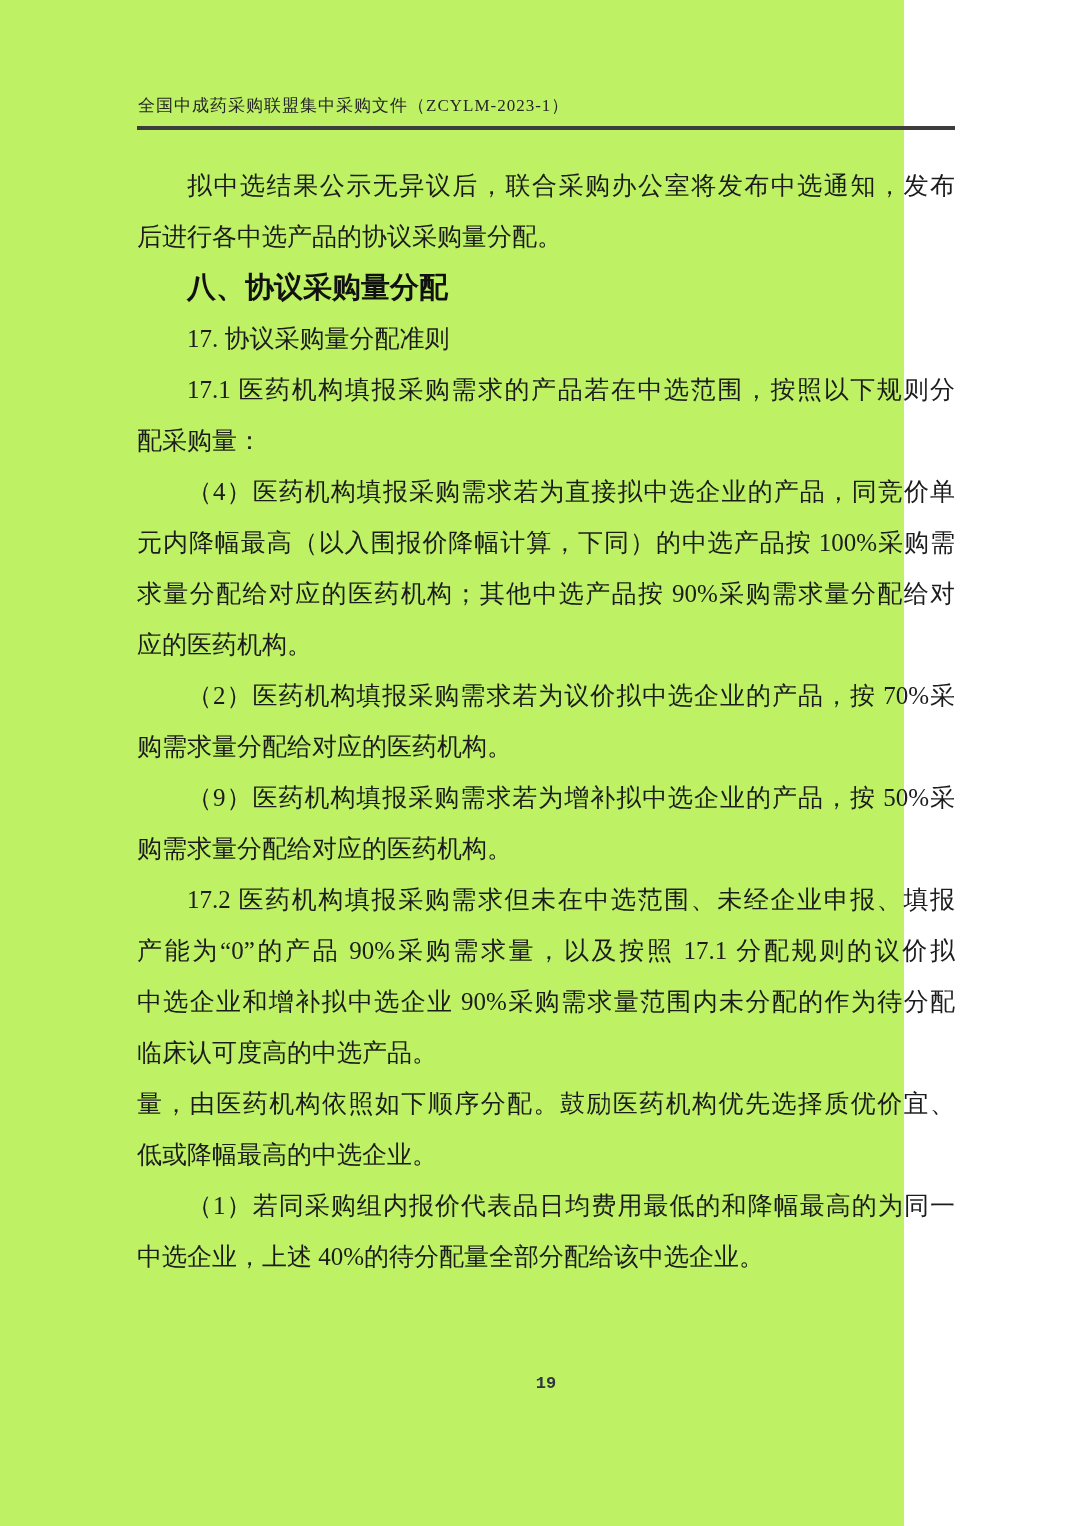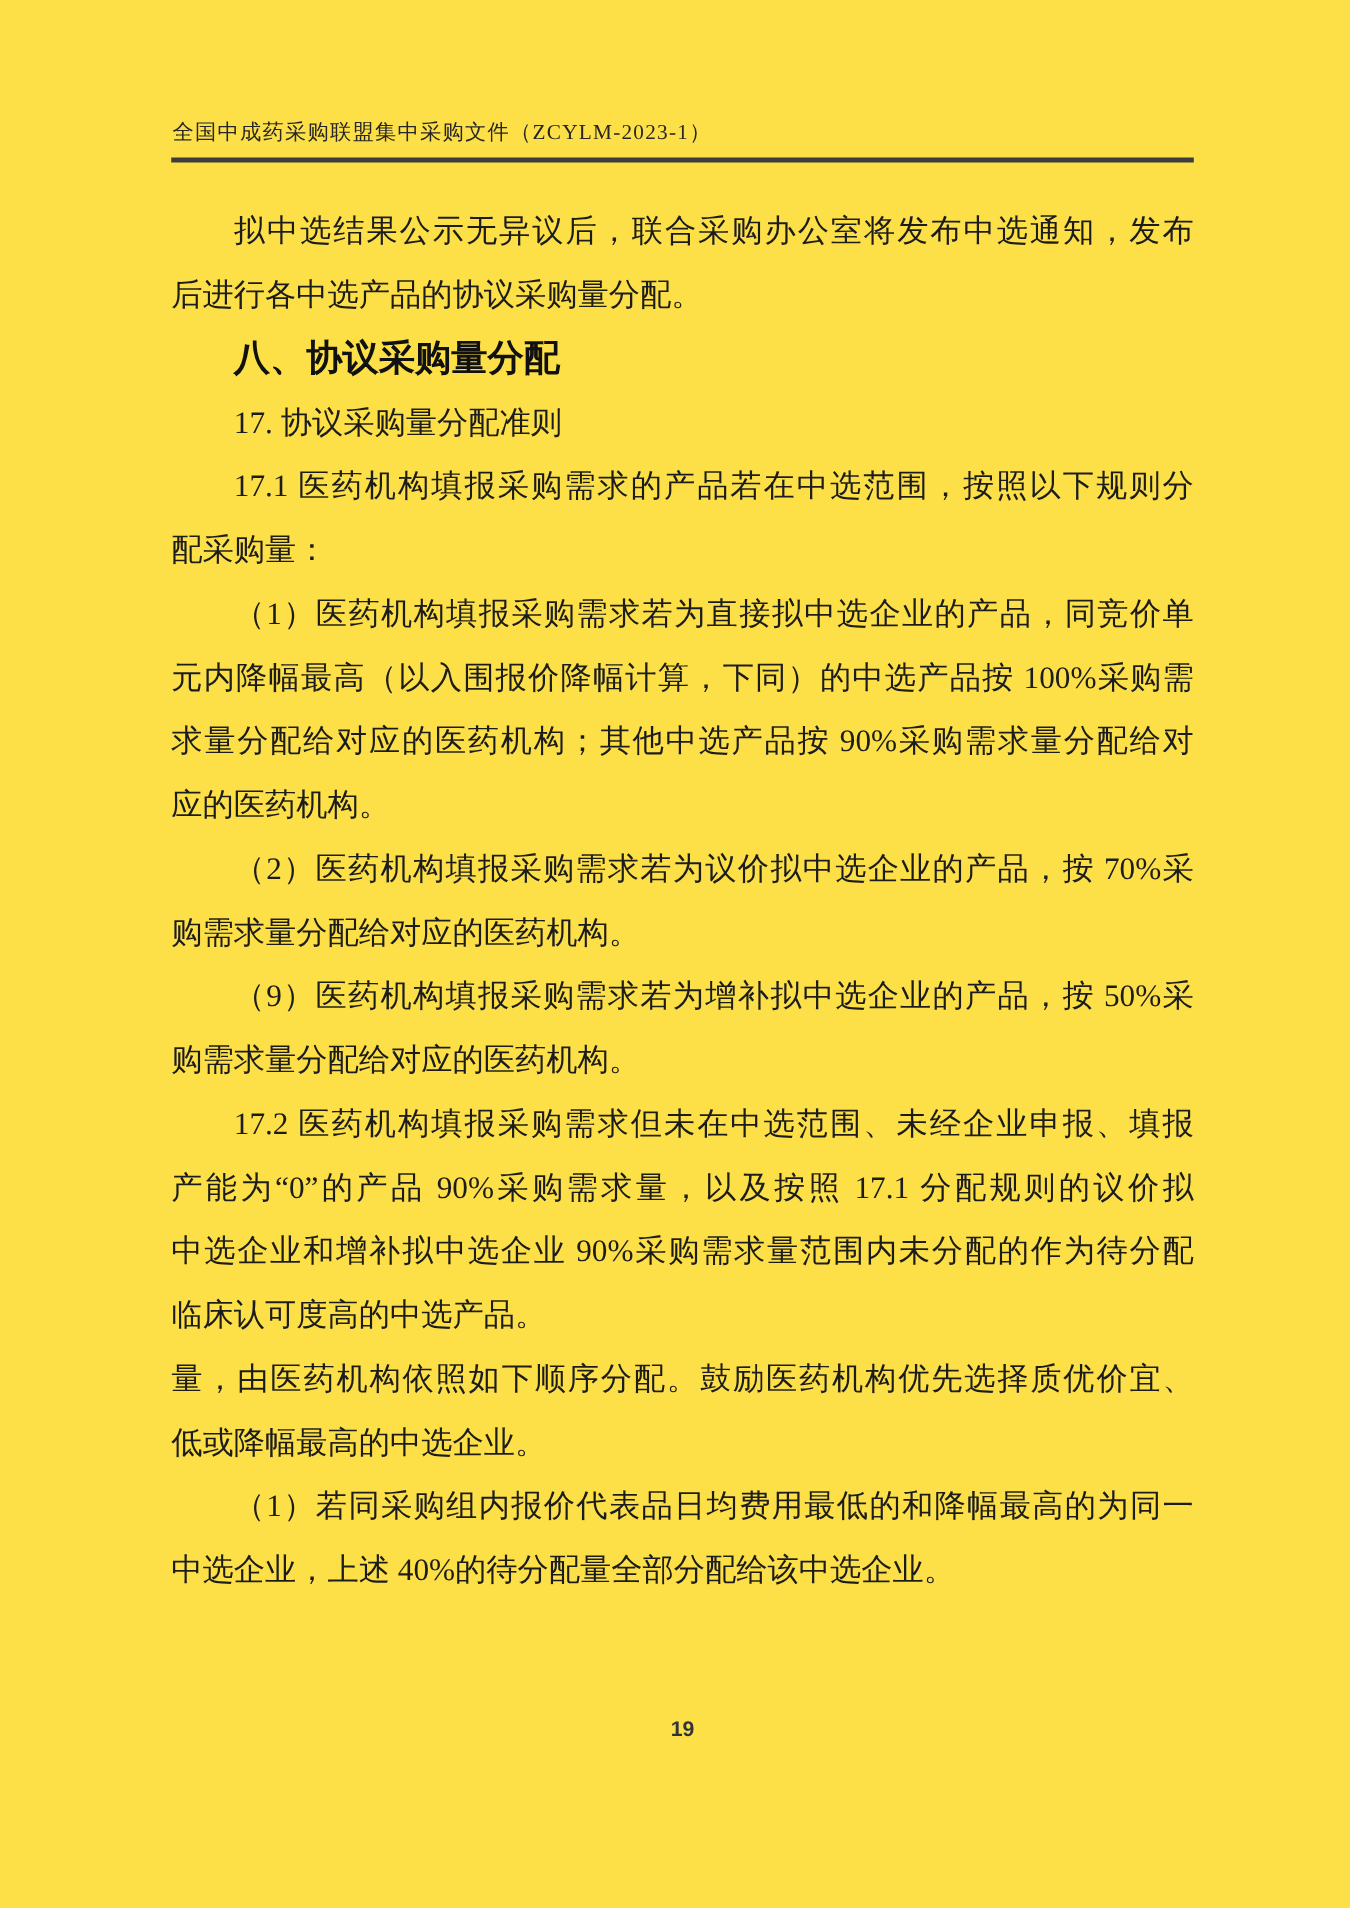--- a/index.html
+++ b/index.html
@@ -11,22 +11,22 @@
     height: 1526px;
     background: #ffffff;
     position: relative;
     overflow: hidden;
     font-family: "Liberation Serif", "DejaVu Serif", serif;
     color: #1c1c1c;
   }
   .page {
     position: absolute;
     left: 0; top: 0;
-    width: 1080px; height: 1526px;
-    background: #fde047;
+    width: 904px; height: 1526px;
+    background: #bef264;
   }
   .header-title {
     position: absolute;
     left: 138px;
     top: 94px;
     font-size: 17px;
     letter-spacing: 1px;
     color: #262626;
     white-space: nowrap;
   }
@@ -63,41 +63,41 @@
     font-weight: 700;
     font-size: 29px;
     color: #111111;
   }
   .page-number {
     position: absolute;
     left: 137px;
     top: 1374px;
     width: 818px;
     text-align: center;
-    font-family: Liberation Sans, sans-serif;
+    font-family: Liberation Mono, monospace;
     font-size: 17px;
     font-weight: 700;
     color: #30343c;
   }
 </style>
 </head>
 <body>
 
 <div class="page">
   <div class="header-title">全国中成药采购联盟集中采购文件（ZCYLM-2023-1）</div>
   <div class="header-rule"></div>
 
   <div class="content" id="content">
       <div class="line indent jl">拟中选结果公示无异议后，联合采购办公室将发布中选通知，发布</div>
       <div class="line">后进行各中选产品的协议采购量分配。</div>
       <div class="line heading indent">八、协议采购量分配</div>
       <div class="line indent">17. 协议采购量分配准则</div>
       <div class="line indent jl">17.1 医药机构填报采购需求的产品若在中选范围，按照以下规则分</div>
       <div class="line">配采购量：</div>
-      <div class="line indent jl">（1）医药机构填报采购需求若为直接拟中选企业的产品，同竞价单</div>
+      <div class="line indent jl">（4）医药机构填报采购需求若为直接拟中选企业的产品，同竞价单</div>
       <div class="line jl">元内降幅最高（以入围报价降幅计算，下同）的中选产品按 100%采购需</div>
       <div class="line jl">求量分配给对应的医药机构；其他中选产品按 90%采购需求量分配给对</div>
       <div class="line">应的医药机构。</div>
       <div class="line indent jl">（2）医药机构填报采购需求若为议价拟中选企业的产品，按 70%采</div>
       <div class="line">购需求量分配给对应的医药机构。</div>
       <div class="line indent jl">（9）医药机构填报采购需求若为增补拟中选企业的产品，按 50%采</div>
       <div class="line">购需求量分配给对应的医药机构。</div>
       <div class="line indent jl">17.2 医药机构填报采购需求但未在中选范围、未经企业申报、填报</div>
       <div class="line jl">产能为“0”的产品 90%采购需求量，以及按照 17.1 分配规则的议价拟</div>
       <div class="line jl">中选企业和增补拟中选企业 90%采购需求量范围内未分配的作为待分配</div>

